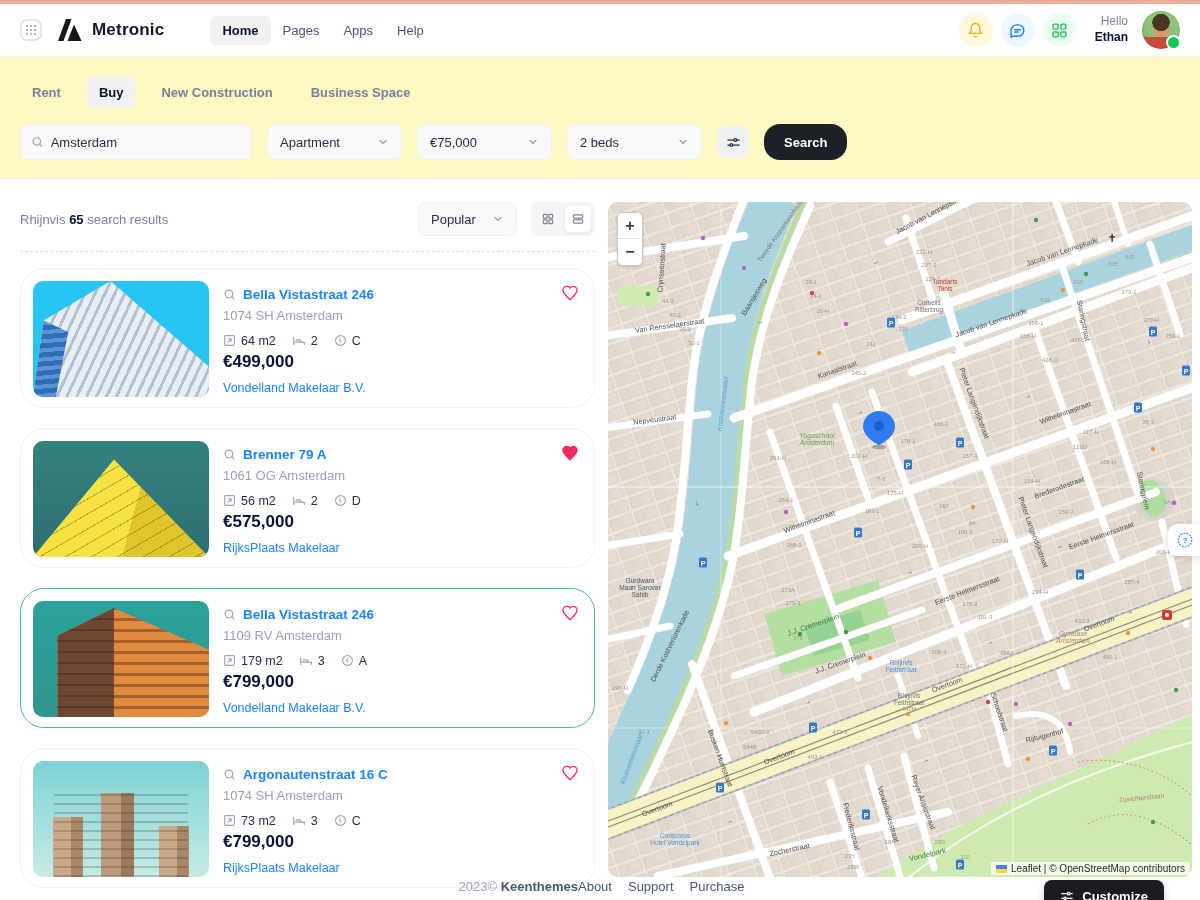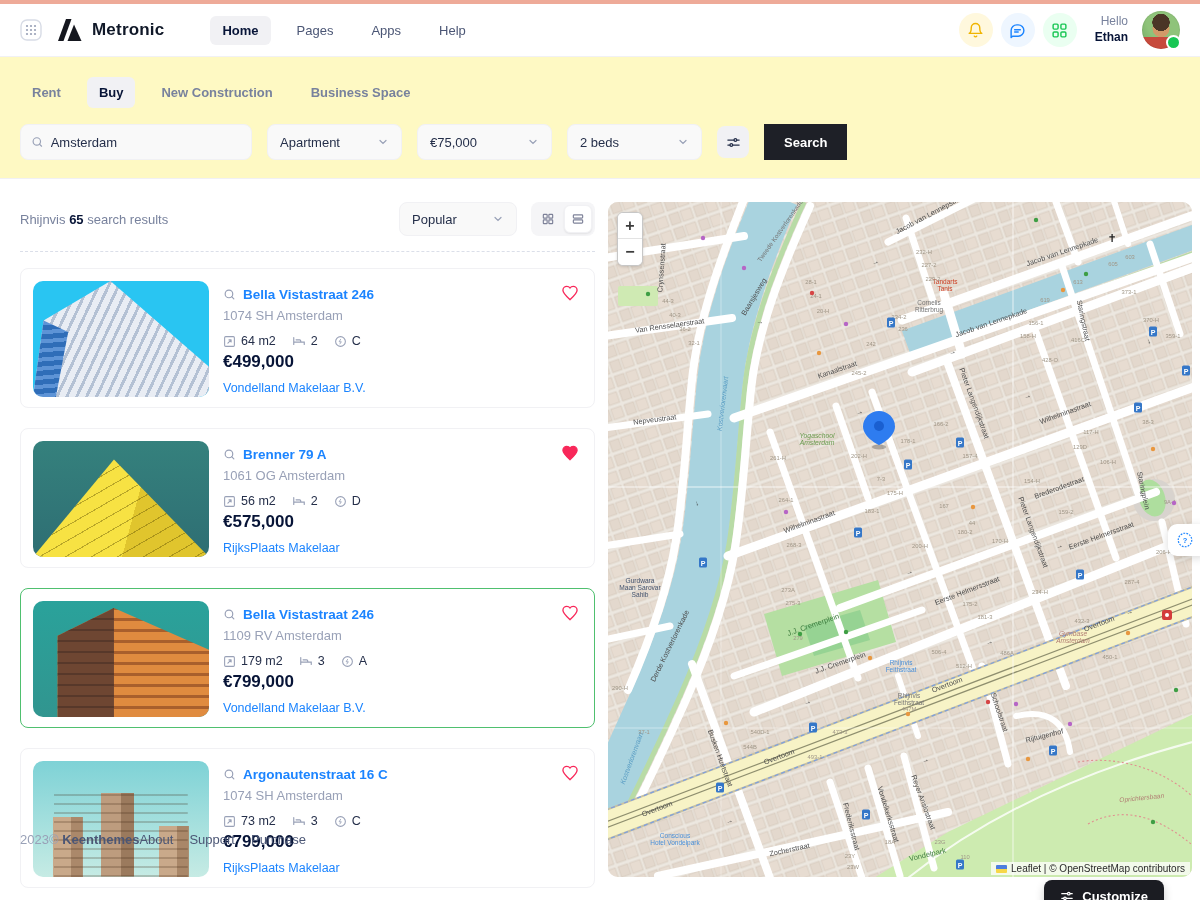--- a/index.html
+++ b/index.html
@@ -4,21 +4,21 @@
 <style>
   *{box-sizing:border-box;margin:0;padding:0}
   html,body{width:1200px;height:900px}
   body{position:relative;overflow:hidden;background:#fff;font-family:"Liberation Sans",sans-serif;color:#071437}
   .strip{height:4px;background:#eeaa98}
   
   .header{height:53px;display:flex;align-items:center;padding:0 20px;border-bottom:1px solid #f1f1f4;background:#fff}
   .appgrid-btn{width:22px;height:22px;display:flex;align-items:center;justify-content:center;cursor:pointer}
   .brand{display:flex;align-items:center;gap:8px;margin-left:12px}
   .brand-name{font-size:17px;font-weight:bold;color:#101828;letter-spacing:.2px}
-  .nav{display:flex;align-items:center;gap:14px;margin-left:46px}
+  .nav{display:flex;align-items:center;margin-left:46px}
   .nav-item{font-size:13px;font-weight:500;color:#4b5675;padding:7px 12px;border-radius:6px;cursor:pointer}
   .nav-item.active{background:#f1f1f4;color:#071437;font-weight:600}
   .header-right{margin-left:auto;display:flex;align-items:center;gap:8px}
   .icon-circle{width:34px;height:34px;border-radius:50%;display:flex;align-items:center;justify-content:center;cursor:pointer}
   .icon-circle.yellow{background:#fff8dd}.icon-circle.blue{background:#eef6ff}.icon-circle.green{background:#eafff1}
   .greeting{text-align:right;font-size:12px;line-height:1.3;margin:0 6px 0 10px}
   .greeting .hello{color:#78829d}.greeting .name{color:#071437;font-weight:600}
   .avatar{width:38px;height:38px;border-radius:50%;position:relative;cursor:pointer;overflow:visible;
     background:
       radial-gradient(circle at 50% 30%, #4a3526 0 26%, transparent 27%),
@@ -30,35 +30,35 @@
   
   .filters{padding:20px 20px 18px;border-bottom:1px solid #f1f1f4;background:#fef9c3}
   .ftabs{display:flex;align-items:center;gap:14px;margin-bottom:16px}
   .ftab{font-size:13px;font-weight:600;color:#78829d;padding:8px 12px;border-radius:6px;cursor:pointer}
   .ftab.active{background:#f1f1f4;color:#071437;font-weight:700}
   .frow{display:flex;align-items:center;gap:15px}
   .search-box{width:232px;height:36px;background:#f9f9f9;border:1px solid #f1f1f4;border-radius:8px;display:flex;align-items:center;padding:0 10px;gap:7px}
   .search-box input{border:0;outline:0;background:transparent;font-size:13px;color:#252f4a;width:100%;font-family:"Liberation Sans",sans-serif;font-weight:500}
   .select{width:135px;height:36px;background:#f9f9f9;border:1px solid #f1f1f4;border-radius:8px;display:flex;align-items:center;justify-content:space-between;padding:0 12px;font-size:13px;color:#252f4a;font-weight:500;cursor:pointer}
   .sq-btn{width:32px;height:32px;background:#f1f1f4;border-radius:8px;display:flex;align-items:center;justify-content:center;cursor:pointer}
-  .btn-dark{height:36px;padding:0 20px;background:#1e2027;color:#fff;border:0;border-radius:0;font-size:13px;font-weight:600;cursor:pointer;font-family:"Liberation Sans",sans-serif}
+  .btn-dark{height:36px;padding:0 20px;background:#1e2027;color:#fff;border:0;border-radius:16px;font-size:13px;font-weight:600;cursor:pointer;font-family:"Liberation Sans",sans-serif}
   
   .main{display:flex;gap:13px;padding:23px 8px 0 20px}
   .left-col{width:575px}
   .results-head{display:flex;align-items:center;justify-content:space-between}
   .showing{font-size:13px;color:#78829d}
   .showing b{color:#071437;font-weight:700}
   .rh-right{display:flex;align-items:center;gap:14px}
-  .select.small{width:118px;height:34px}
+  .select.small{width:99px;height:34px}
   .view-toggle{display:flex;align-items:center;background:#f5f5f7;border-radius:8px;padding:3px;gap:2px}
   .vt-btn{width:28px;height:28px;border-radius:6px;display:flex;align-items:center;justify-content:center;cursor:pointer}
   .vt-btn.active{background:#fff;box-shadow:0 1px 2px rgba(0,0,0,.08);border:1px solid #f1f1f4}
   .dashed{border:0;border-top:1px dashed #dbdfe9;margin:15px 0 16px}
   
-  .card{position:relative;background:#fff;border:1px solid #f1f1f4;border-radius:8px;padding:12px;display:flex;margin-bottom:20px;height:140px}
+  .card{position:relative;background:#fff;border:1px solid #f1f1f4;border-radius:24px;padding:12px;display:flex;margin-bottom:20px;height:140px}
   .card.selected{border-color:#4fc06f}
   .ph{width:176px;height:116px;border-radius:10px;flex:none;position:relative;overflow:hidden}
   .ph::before,.ph::after{content:"";position:absolute;inset:0}
   .ph1{background:#29c5f2}
   .ph1::before{background:repeating-linear-gradient(115deg,#e9edf4 0 6px,#b4c1d4 6px 9px);clip-path:polygon(0 100%,6% 34%,44% 0,100% 74%,100% 100%)}
   .ph1::after{background:repeating-linear-gradient(175deg,#2f6db8 0 5px,#5d93d6 5px 9px);clip-path:polygon(0 100%,6% 34%,20% 44%,13% 100%)}
   .ph2{background:linear-gradient(180deg,#35817d,#2e6e73)}
   .ph2::before{background:linear-gradient(105deg,#f7e243 0 58%,#e0c52d 58%);clip-path:polygon(46% 16%,100% 100%,0 100%)}
   .ph2::after{background:repeating-linear-gradient(150deg,transparent 0 12px,rgba(90,75,0,.4) 12px 13px);clip-path:polygon(46% 16%,100% 100%,0 100%)}
   .ph3{background:linear-gradient(180deg,#2aa29b,#31958f)}
@@ -67,21 +67,21 @@
   .ph4{background:linear-gradient(180deg,#7ed2d6,#c6ebe4)}
   .ph4::before{background:
       linear-gradient(90deg,#c9a98a 0 60%,#ab886a 60%) no-repeat 14% 100%/17% 52%,
       linear-gradient(90deg,#bd9c7e 0 60%,#9b7a5d 60%) no-repeat 48% 100%/19% 72%,
       linear-gradient(90deg,#c9a98a 0 60%,#a98768 60%) no-repeat 86% 100%/17% 44%}
   .ph4::after{background:repeating-linear-gradient(0deg,rgba(60,35,15,.22) 0 2px,transparent 2px 9px) no-repeat 50% 100%/76% 75%}
   .card-body{margin-left:14px;padding-top:6px;min-width:0}
   .c-title{display:flex;align-items:center;gap:7px;font-size:13.5px;font-weight:600;color:#1b84ff;cursor:pointer}
   .c-addr{font-size:13px;color:#99a1b7;margin-top:6px}
   .c-meta{display:flex;align-items:center;gap:16px;margin-top:11px;font-size:12.5px;color:#252f4a;font-weight:500}
-  .c-meta .m{display:flex;align-items:flex-end;gap:5px}
+  .c-meta .m{display:flex;align-items:flex-start;gap:5px}
   .c-price{font-size:17px;font-weight:700;color:#071437;margin-top:4px}
   .c-agent{font-size:12.5px;font-weight:500;color:#1b84ff;margin-top:9px;cursor:pointer}
   .heart-btn{position:absolute;top:14px;right:14px;width:20px;height:20px;cursor:pointer}
   .heart-btn svg path{fill:none;stroke:#f8285a;stroke-width:1.6}
   .heart-btn.liked svg path{fill:#f8285a;stroke:#f8285a}
   
   .map-wrap{position:relative;width:584px;flex:none}
   .map-clip{width:584px;height:675px;border-radius:10px;overflow:hidden;background:#f2efe9;position:relative}
   .ml{fill:#4d4d4d;font-size:7.3px;text-anchor:middle;font-family:"Liberation Sans",sans-serif}
   .ml.water{fill:#5b9ec4;font-style:italic;font-size:7px}
@@ -97,21 +97,21 @@
   .pk{fill:#fff;font-size:7px;font-weight:bold;text-anchor:middle;font-family:"Liberation Sans",sans-serif}
   .ar{fill:#3c3c3c;font-size:7px;text-anchor:middle}
   .zoomctl{position:absolute;top:10px;left:9px;width:26px;background:#fff;border:1px solid #c7c7c7;border-radius:6px;box-shadow:0 1px 3px rgba(0,0,0,.15);overflow:hidden;z-index:4}
   .zbtn{width:100%;height:26px;display:flex;align-items:center;justify-content:center;font-size:16px;font-weight:bold;color:#3c3c3c;cursor:pointer;background:#fff}
   .zbtn:first-child{border-bottom:1px solid #e3e3e3}
   .attribution{position:absolute;right:2px;bottom:2px;display:flex;align-items:center;gap:4px;background:rgba(255,255,255,.75);padding:1px 5px;font-size:10px;color:#2b2b2b;z-index:2}
   .ua-flag{width:11px;height:8px;background:linear-gradient(#4e7ede 0 50%,#f7d748 50%);display:inline-block;border-radius:1px}
   .customize-btn{position:absolute;right:28px;bottom:-4px;height:32px;padding:0 16px;background:#1b1c22;color:#fff;border:0;border-radius:8px;font-size:13px;font-weight:600;display:flex;align-items:center;gap:8px;cursor:pointer;z-index:5;font-family:"Liberation Sans",sans-serif;box-shadow:0 4px 10px rgba(0,0,0,.2)}
   .help-float{position:absolute;top:524px;right:-8px;width:40px;height:32px;background:#fff;border-radius:9px;box-shadow:0 2px 8px rgba(0,0,0,.15);display:flex;align-items:center;justify-content:flex-start;padding-left:8px;cursor:pointer;z-index:9}
   
-  .footer{position:absolute;left:0;right:0;top:826px;height:27px;display:flex;align-items:center;justify-content:flex-start;padding:0 17px 0 20px;font-size:13px}
+  .footer{position:absolute;left:0;right:0;top:873px;height:27px;display:flex;align-items:center;justify-content:center;padding:0 17px 0 20px;font-size:13px}
   .foot-left{color:#99a1b7}
   .foot-left b{color:#4b5675;font-weight:600;cursor:pointer}
   .foot-links{display:flex;gap:16px}
   .foot-links span{color:#4b5675;font-weight:500;cursor:pointer}
 </style>
 </head>
 <body>
 
 <div class="strip"></div>
 <div class="header">

